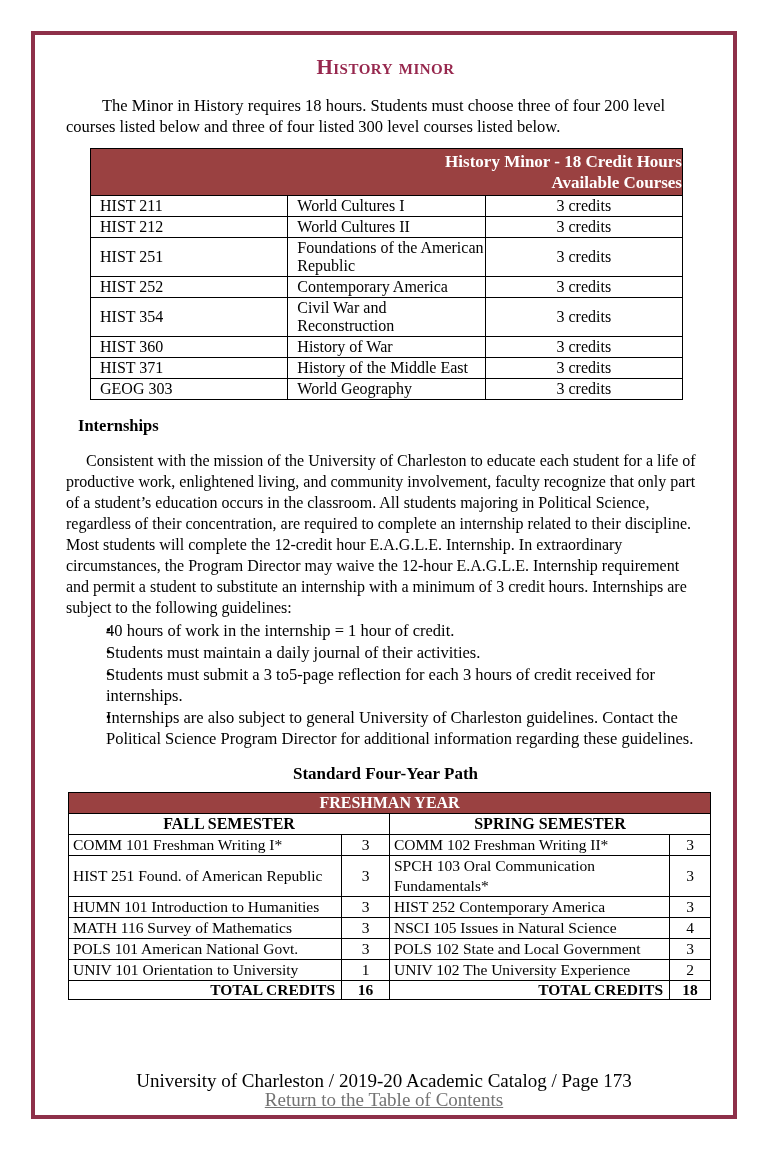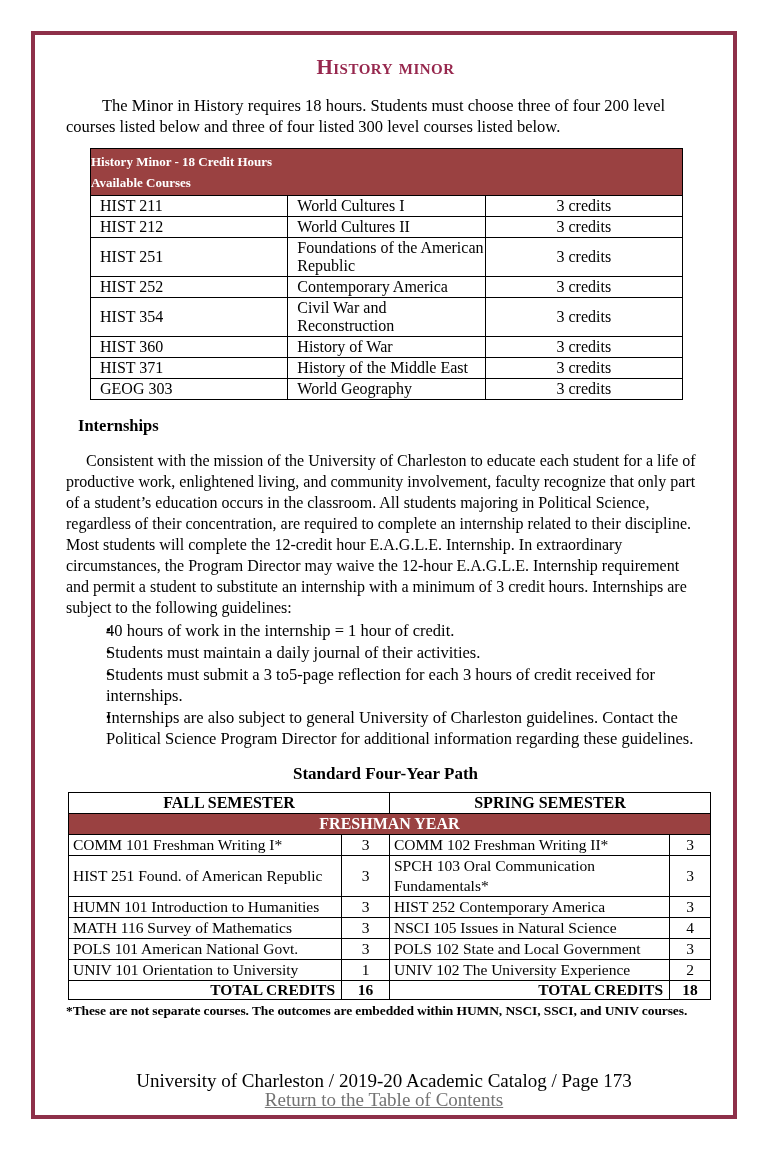--- a/index.html
+++ b/index.html
@@ -42,22 +42,22 @@
   .minor-table {
     width: 593px;
     margin: 11px 0 0 24px;
     font-size: 16px;
     table-layout: fixed;
   }
   .minor-table .hdr-cell {
     background: #9A4141;
     color: #FFFFFF;
     font-weight: bold;
-    text-align: left;
-    font-size: 13px;
+    text-align: right;
+    font-size: 17px;
     line-height: 21px;
     padding: 2px 0;
   }
   .minor-table td.code  { width: 145px; padding: 1px 0 1px 9px; height: 21px; }
   .minor-table td.title { width: 350px; padding: 1px 0 1px 9px; }
   .minor-table td.creds { width: 98px; text-align: center; padding: 1px 6px; }
 
   
   .sub-heading {
     font-weight: bold;
@@ -235,25 +235,25 @@
 
     <table class="fy-table">
       <colgroup>
         <col class="col-fc">
           <col class="col-fn">
           <col class="col-sc">
           <col class="col-sn">
       </colgroup>
       <tbody>
           <tr>
+        <td class="year-hdr" colspan="4">FRESHMAN YEAR</td>
+      </tr>
+      <tr>
         <td class="sem-hdr" colspan="2">FALL SEMESTER</td>
         <td class="sem-hdr" colspan="2">SPRING SEMESTER</td>
-      </tr>
-      <tr>
-        <td class="year-hdr" colspan="4">FRESHMAN YEAR</td>
       </tr>
       <tr>
         <td class="course">COMM 101 Freshman Writing I*</td>
         <td class="creds">3</td>
         <td class="course">COMM 102 Freshman Writing II*</td>
         <td class="creds">3</td>
       </tr>
       <tr>
         <td class="course">HIST 251 Found. of American Republic</td>
         <td class="creds">3</td>
@@ -286,21 +286,20 @@
       </tr>
       <tr>
         <td class="total-lbl">TOTAL CREDITS</td>
         <td class="total-val">16</td>
         <td class="total-lbl">TOTAL CREDITS</td>
         <td class="total-val">18</td>
       </tr>
     </tbody>
       </table>
 
-    <p class="footnote">*These are not separate courses.  The outcomes are embedded within HUMN, NSCI, SSCI, and UNIV courses.</p>
 
     <div class="footer">
       <div>University of Charleston / 2019-20 Academic Catalog / Page 173</div>
       <a>Return to the Table of Contents</a>
     </div>
 
   </div>
 </div>
 
 </body></html>

